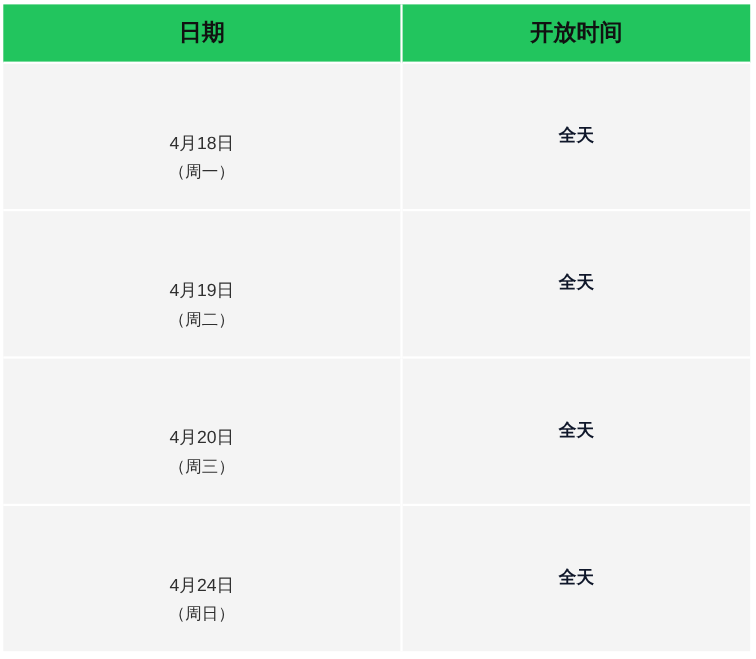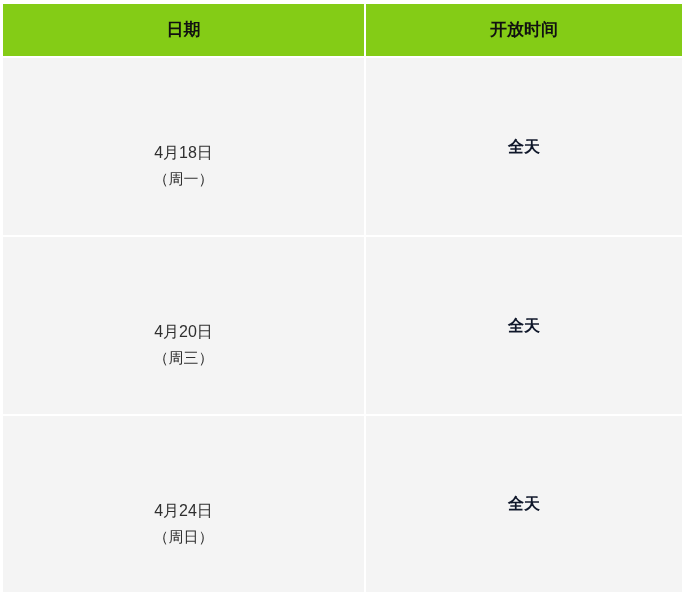--- a/index.html
+++ b/index.html
@@ -21,23 +21,23 @@
     width: 679px;
     height: 588px;
     border-collapse: collapse;
     table-layout: fixed;
   }
 
   #schedule-table col.col-date { width: 362px; }
   #schedule-table col.col-hours { width: 317px; }
 
   #schedule-table thead th {
-    background: #84cc16;
+    background: #22c55e;
     color: #111111;
-    font-size: 17px;
+    font-size: 21px;
     font-weight: bold;
     height: 52px;
     line-height: 52px;
     padding: 0;
     text-align: center;
     vertical-align: middle;
     border: none;
   }
   #schedule-table thead th.divider-left {
     border-left: 2px solid #ffffff;
@@ -105,20 +105,31 @@
           <span class="date-line-sub">（周一）</span>
         </div>
       </td>
       <td class="divider-left">
         <div class="hours-cell">全天</div>
       </td>
     </tr>
     <tr>
       <td>
         <div class="date-cell">
+          <span class="date-line-main">4月19日</span>
+          <span class="date-line-sub">（周二）</span>
+        </div>
+      </td>
+      <td class="divider-left">
+        <div class="hours-cell">全天</div>
+      </td>
+    </tr>
+    <tr>
+      <td>
+        <div class="date-cell">
           <span class="date-line-main">4月20日</span>
           <span class="date-line-sub">（周三）</span>
         </div>
       </td>
       <td class="divider-left">
         <div class="hours-cell">全天</div>
       </td>
     </tr>
     <tr>
       <td>

